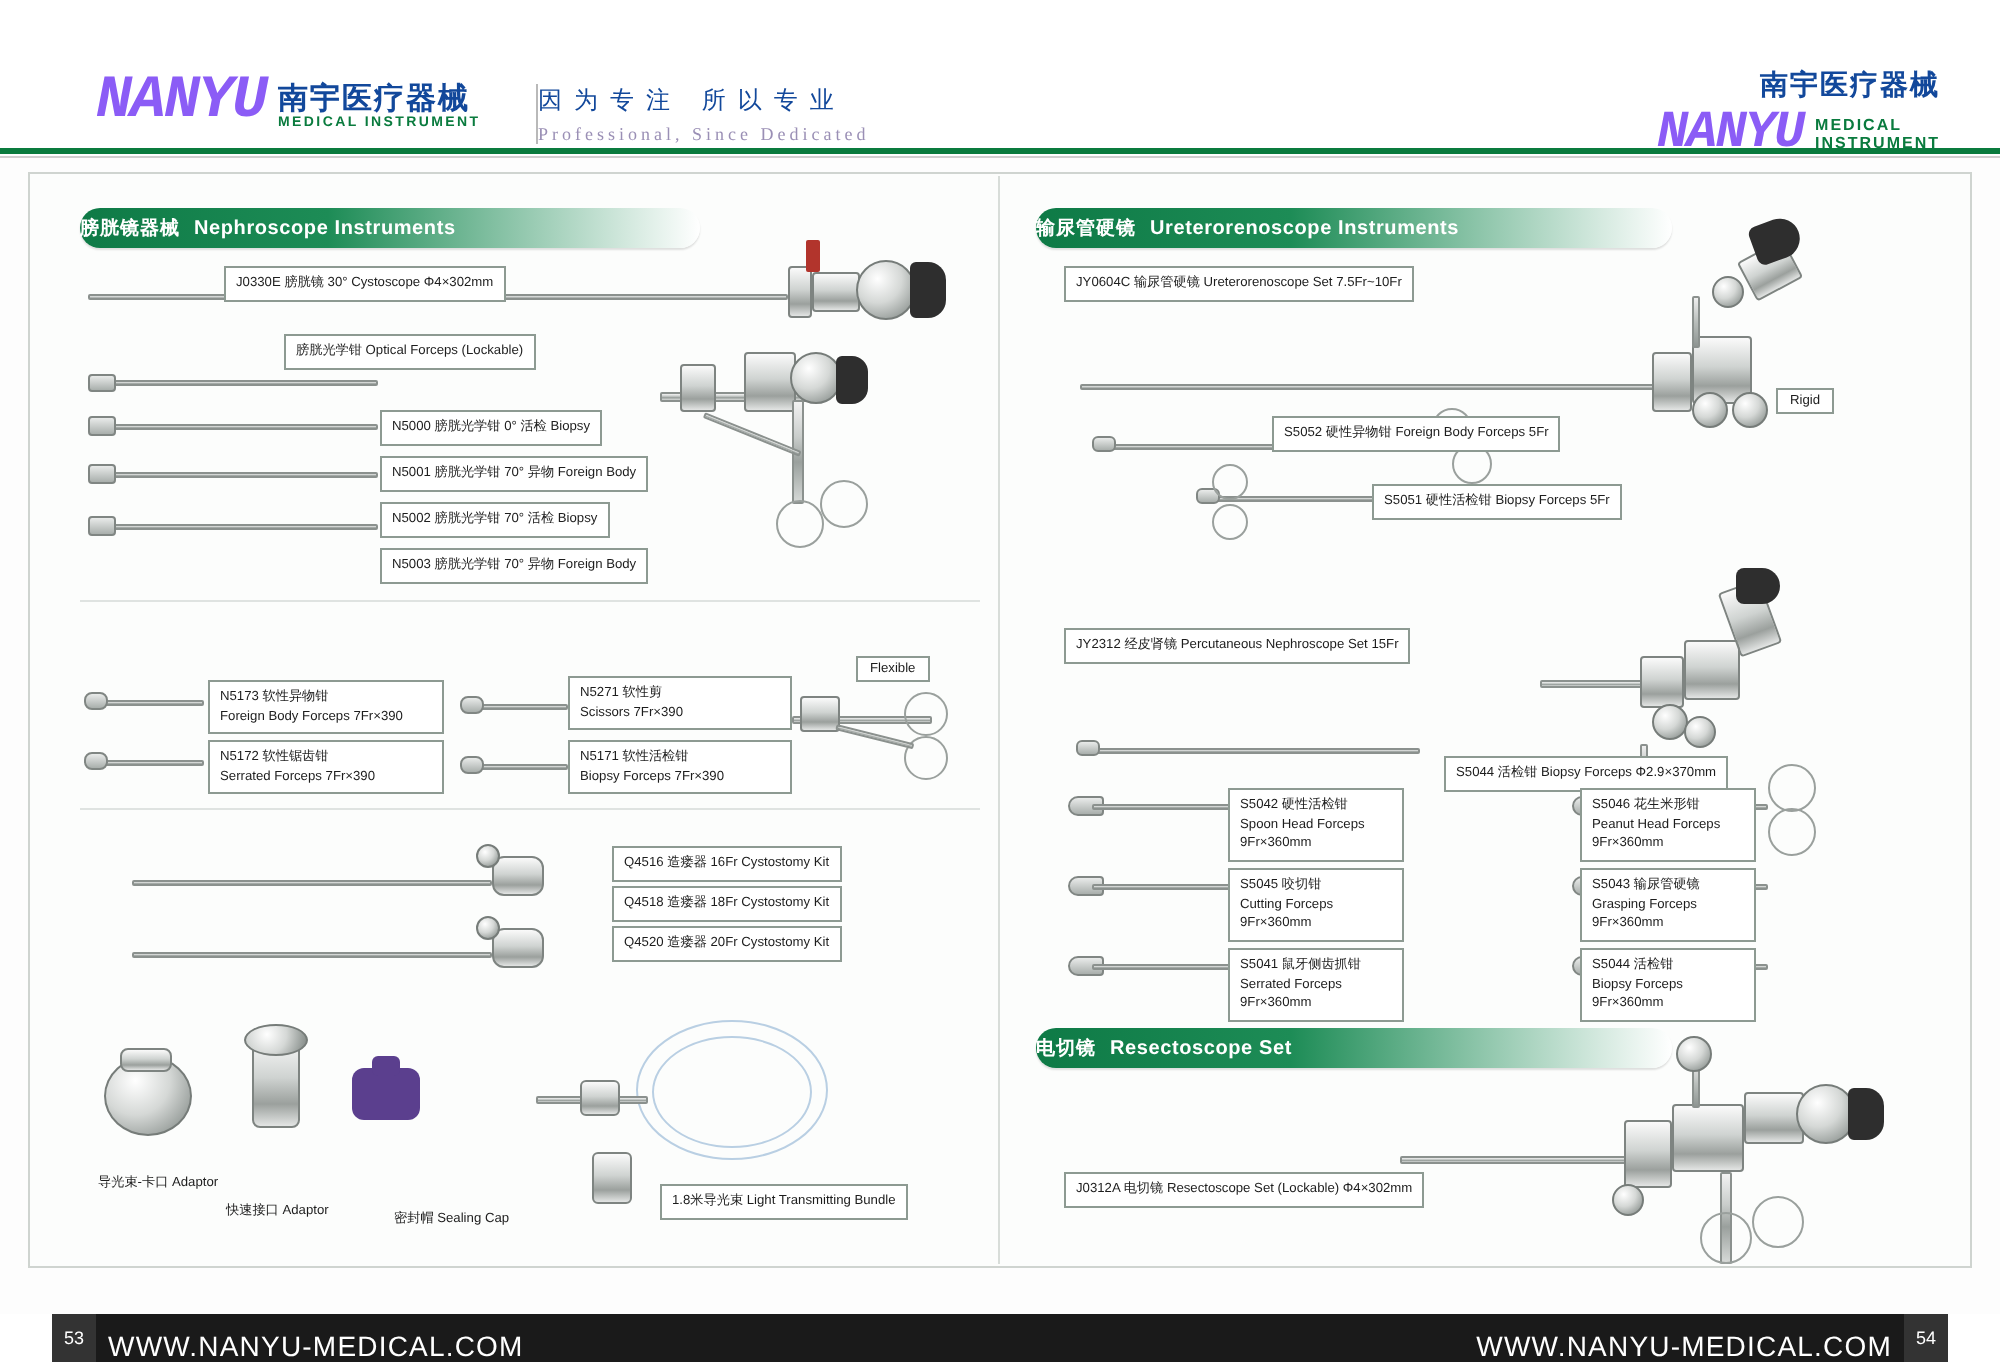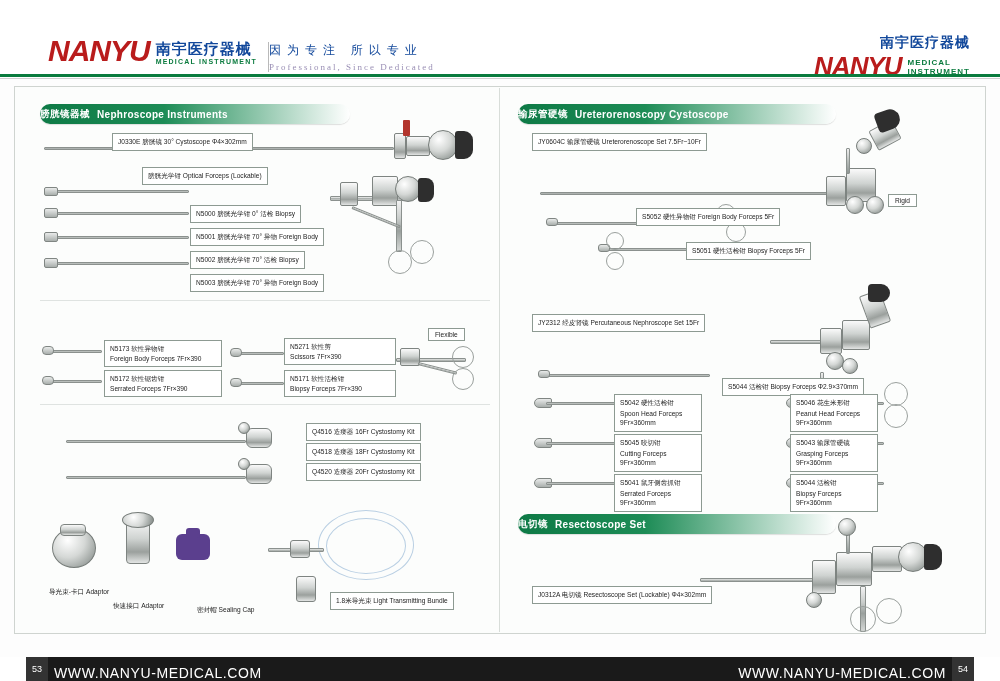--- a/index.html
+++ b/index.html
@@ -19,24 +19,24 @@
   
   .header {
     position:absolute; left:0; top:0; width:1000px; height:78px;
     background:#ffffff;
   }
   .brand-left {
     position:absolute; left:48px; top:36px;
     display:flex; align-items:flex-end; gap:6px;
   }
   .nanyu-word {
-    font-family:Liberation Sans, sans-serif;
+    font-family:Liberation Mono, monospace;
     font-style:italic; font-weight:bold;
     font-size:30px; letter-spacing:-1px;
-    color:#b91c1c;
+    color:#8b5cf6;
     line-height:1;
   }
   .brand-cn {
     display:flex; flex-direction:column; line-height:1.05; margin-bottom:1px;
   }
   .brand-cn .cn {
     font-size:15px; font-weight:bold; color:#12489b; letter-spacing:1px;
     font-family:"DejaVu Sans", sans-serif;
   }
   .brand-cn .en {
@@ -315,21 +315,21 @@
 
   <div class="tube" style="left:318px; top:510px; width:96px; height:70px;"></div>
   <div class="tube" style="left:326px; top:518px; width:80px; height:56px;"></div>
   <div class="rod" style="left:268px; top:548px; width:56px; height:4px;"></div>
   <div class="metal-box" style="left:290px; top:540px; width:20px; height:18px; border-radius:3px;"></div>
   <div class="metal-box" style="left:296px; top:576px; width:20px; height:26px; border-radius:3px;"></div>
   <div class="lbl" style="left:330px; top:592px;">1.8米导光束 Light Transmitting Bundle</div>
 
   <div class="sec" style="left:518px; top:104px; width:318px;">
     <span class="txt-cn">输尿管硬镜</span>
-    <span class="txt-en">Ureterorenoscopy Cystoscope</span>
+    <span class="txt-en">Ureterorenoscope Instruments</span>
   </div>
 
   <div class="lbl" style="left:532px; top:133px;">JY0604C 输尿管硬镜 Ureterorenoscope Set 7.5Fr~10Fr</div>
 
   <div class="rod" style="left:540px; top:192px; width:290px; height:3px;"></div>
   <div class="metal-box" style="left:826px; top:176px; width:20px; height:30px;"></div>
   <div class="metal-box" style="left:846px; top:168px; width:30px; height:34px;"></div>
   <div class="rod thin" style="left:846px; top:148px; width:4px; height:26px;"></div>
   <div class="metal-circle" style="left:856px; top:138px; width:16px; height:16px;"></div>
   <div class="metal-box" style="left:872px; top:124px; width:26px; height:22px; transform:rotate(-28deg);"></div>

